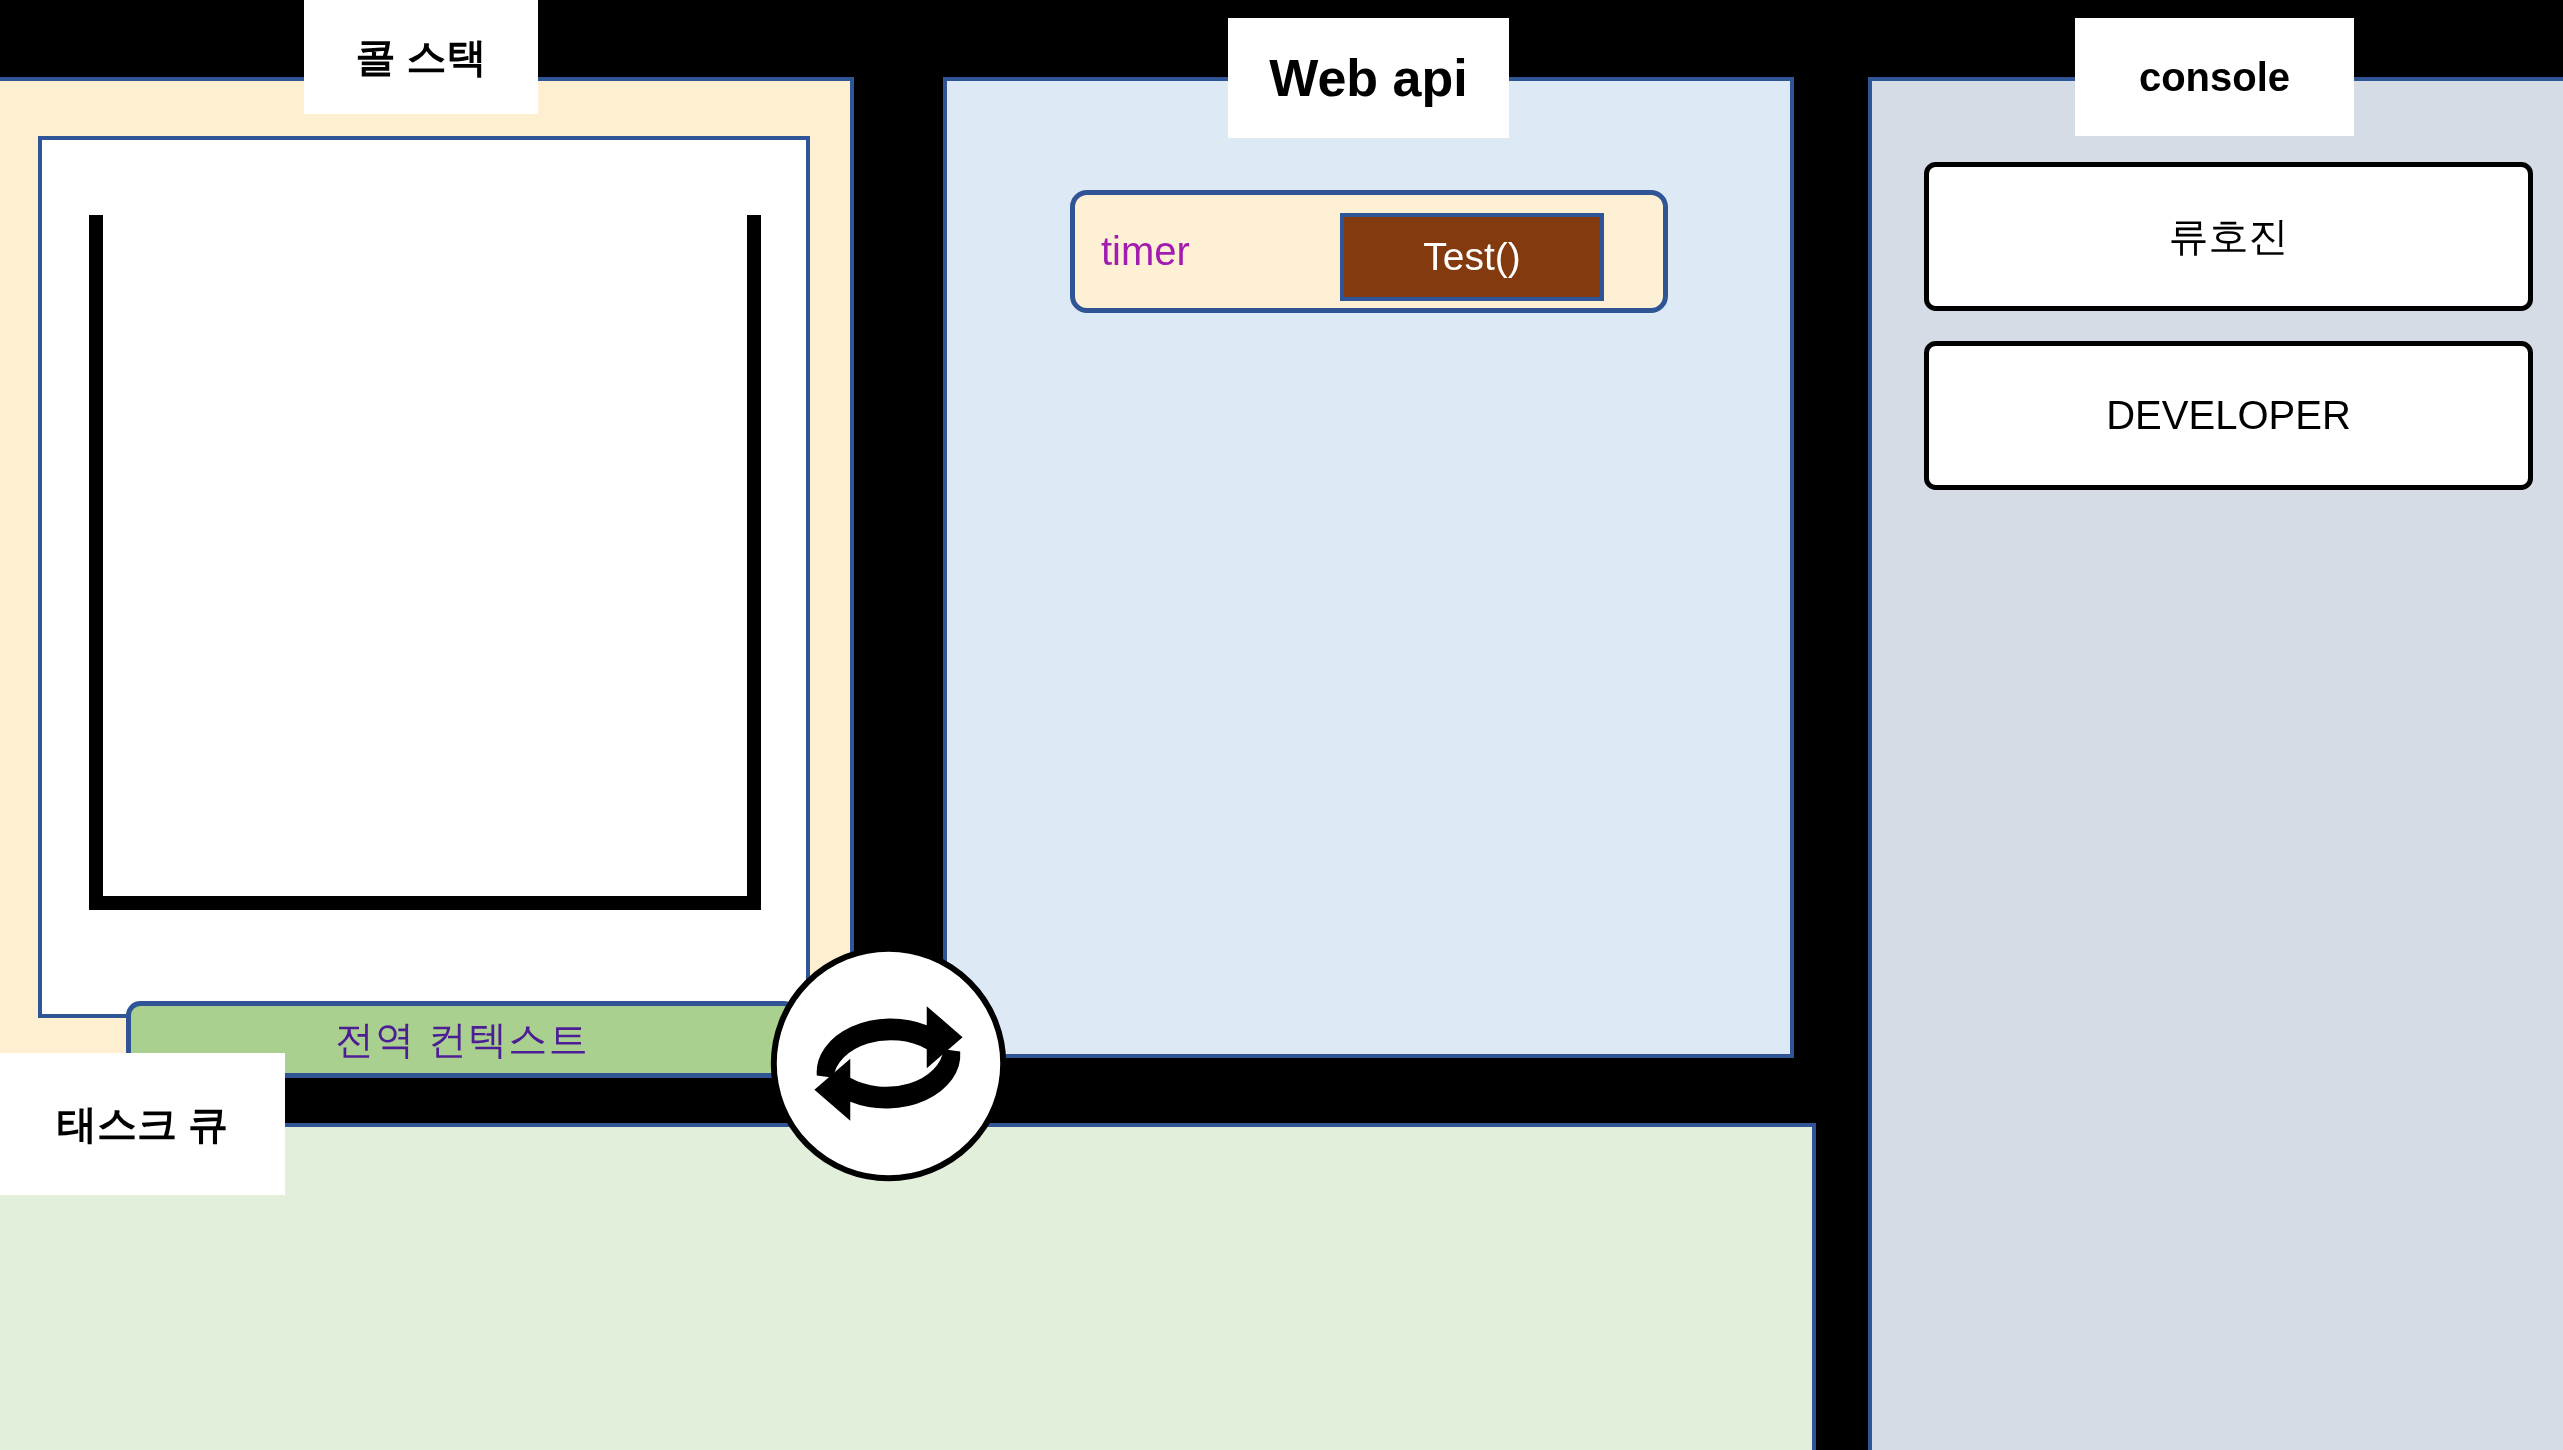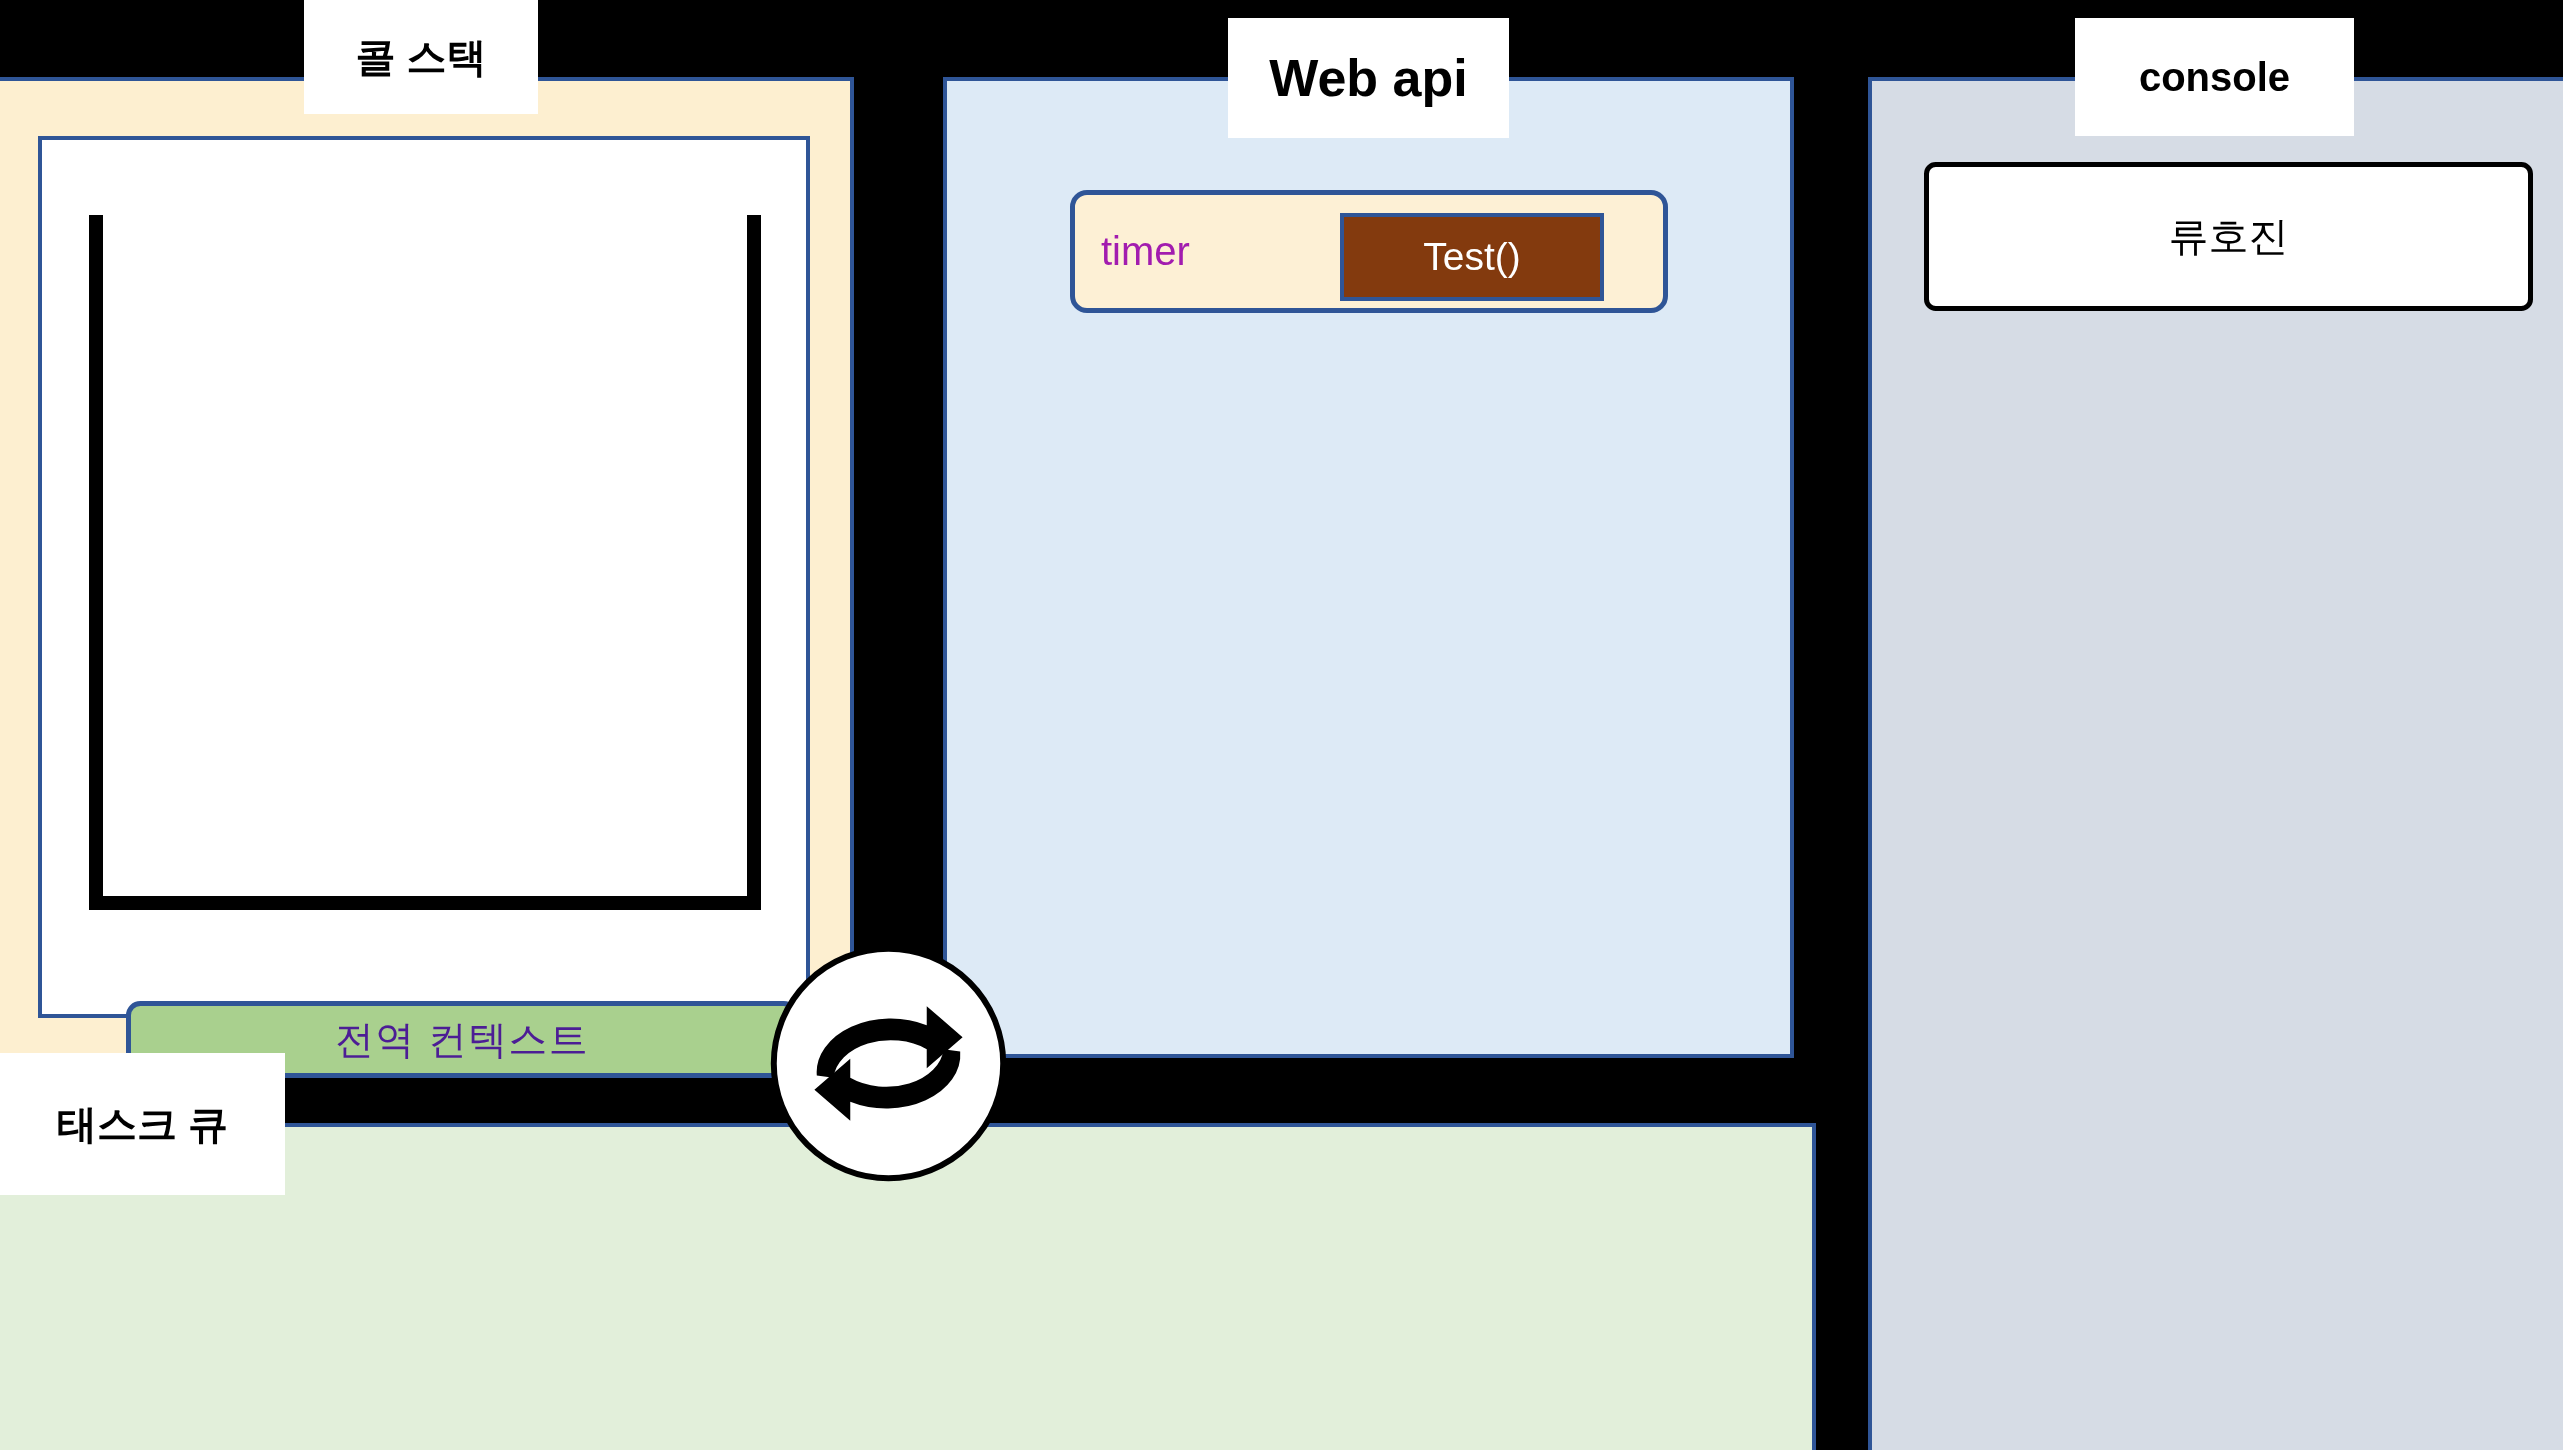--- a/index.html
+++ b/index.html
@@ -208,20 +208,21 @@
 
 <div class="panel" id="web-api-panel">
   <div id="timer-box">
     <span id="timer-label">timer</span>
     <div id="test-fn-box">Test()</div>
   </div>
 </div>
 
 <div class="panel" id="console-panel">
   <div class="console-entry" id="console-entry-0">류호진</div>
+  <div class="console-entry" id="console-entry-1">DEVELOPER</div>
 </div>
 
 <div class="title-tab" id="title-call-stack">콜 스택</div>
 
 <div class="title-tab" id="title-web-api">Web api</div>
 
 <div class="title-tab" id="title-console">console</div>
 
 <div class="title-tab" id="title-task-queue">태스크 큐</div>
 

